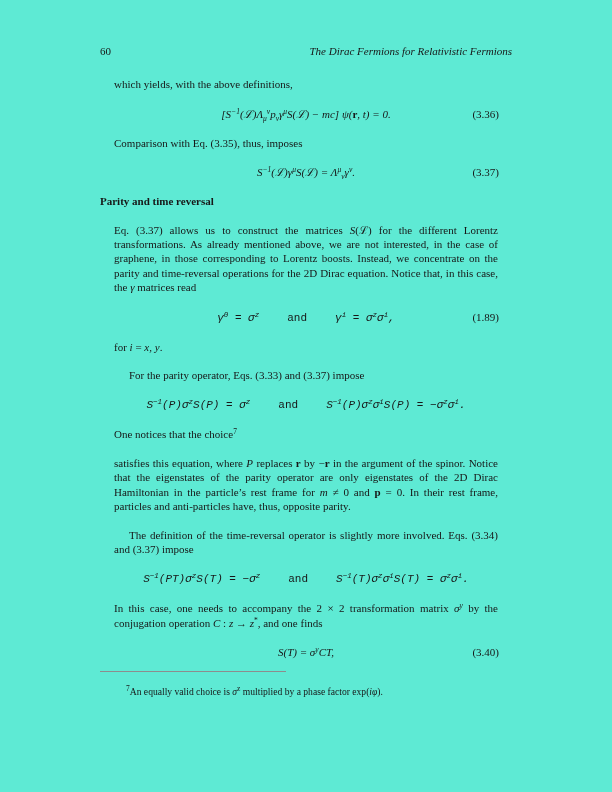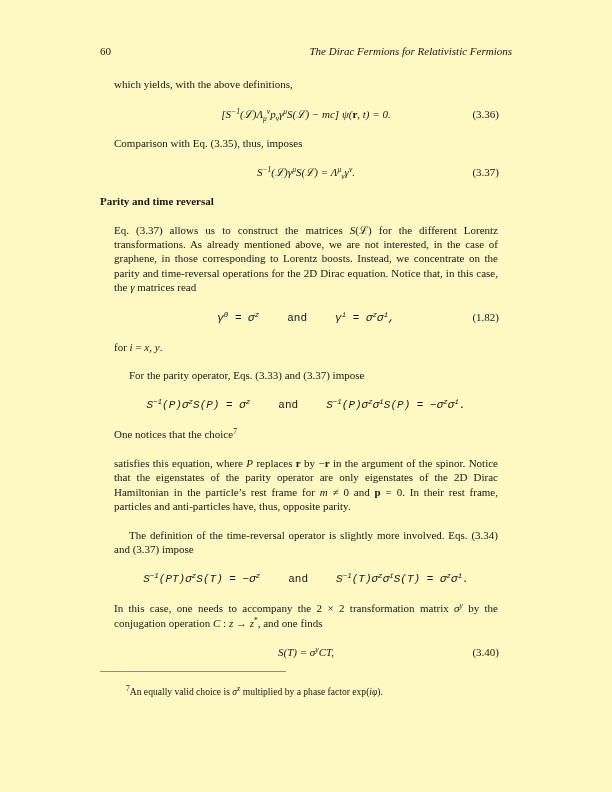--- a/index.html
+++ b/index.html
@@ -1,19 +1,19 @@
 <!DOCTYPE html>
 <html><head>
 <meta charset="utf-8">
 <style>
   html, body { margin: 0; padding: 0; background: #ffffff; }
   .page {
     position: relative;
     width: 612px; height: 792px;
-    background: #fef9c3;
+    background: #5eead4;
     color: #171717;
     font-family: "Liberation Serif", "DejaVu Serif", serif;
     font-size: 11px;
     line-height: 14.4px;
     overflow: hidden;
   }
   .text-block {
     position: absolute;
     left: 100px; top: 44px;
     width: 412px;
@@ -86,21 +86,21 @@
     <div class="heading">Parity and time reversal</div>
 
     <p>Eq. (3.37) allows us to construct the matrices <i>S</i>(ℒ) for the different Lorentz transformations. As already mentioned above, we are not interested, in the case of graphene, in those corresponding to Lorentz boosts. Instead, we concentrate on the parity and time-reversal operations for the 2D Dirac equation. Notice that, in this case, the <i>γ</i> matrices read</p>
 
     <div class="eqrow">
       <span class="eq-group">
         <span class="eq-math">γ<sup>0</sup> = σ<sup>z</sup></span>
         <span class="connector">and</span>
         <span class="eq-math">γ<sup>i</sup> = σ<sup>z</sup>σ<sup>i</sup>,</span>
       </span>
-      <span class="eq-number">(1.82)</span>
+      <span class="eq-number">(1.89)</span>
     </div>
 
     <p>for <i>i</i> = <i>x, y</i>.</p>
     <p class="indent">For the parity operator, Eqs. (3.33) and (3.37) impose</p>
 
     <div class="eqrow">
       <span class="eq-group">
         <span class="eq-math">S<sup>−1</sup>(P)σ<sup>z</sup>S(P) = σ<sup>z</sup></span>
         <span class="connector">and</span>
         <span class="eq-math">S<sup>−1</sup>(P)σ<sup>z</sup>σ<sup>i</sup>S(P) = −σ<sup>z</sup>σ<sup>i</sup>.</span>

